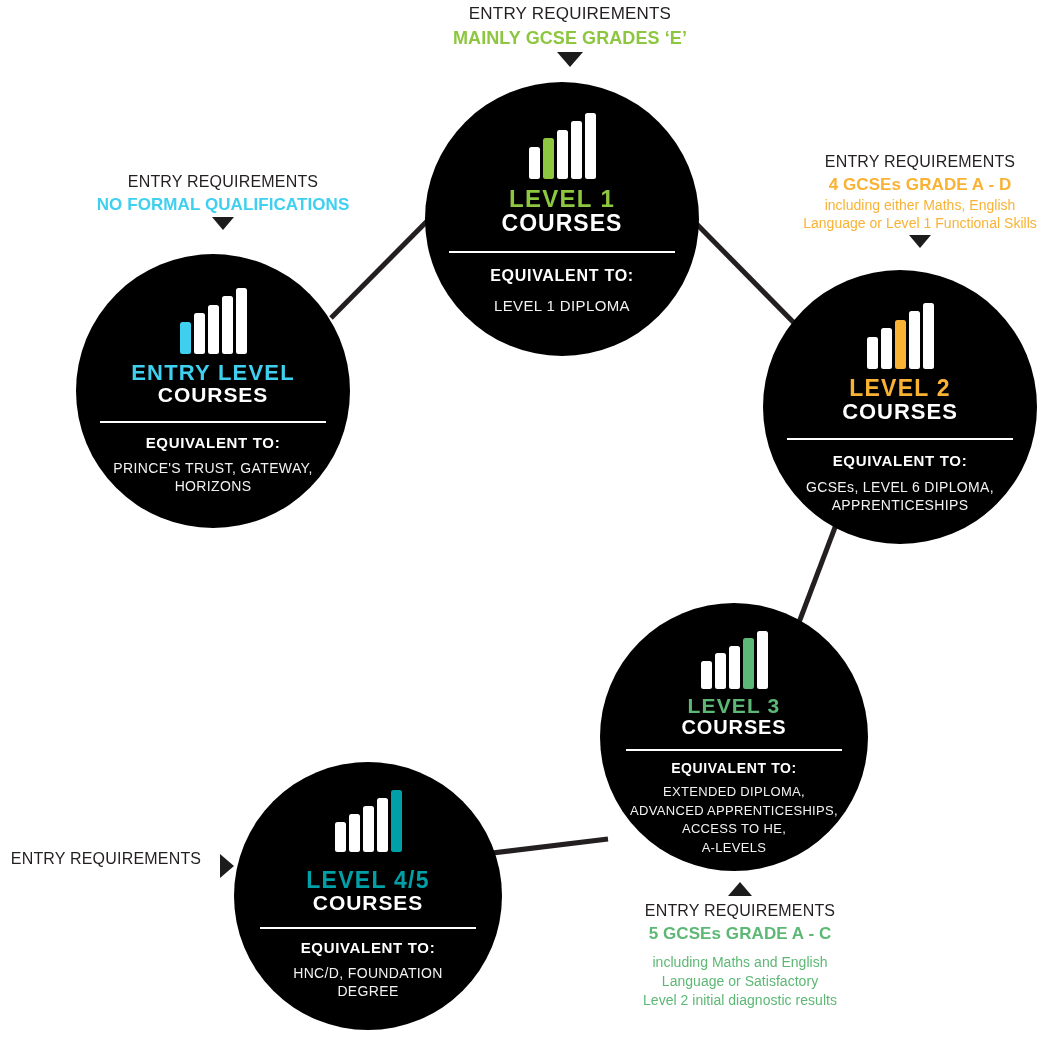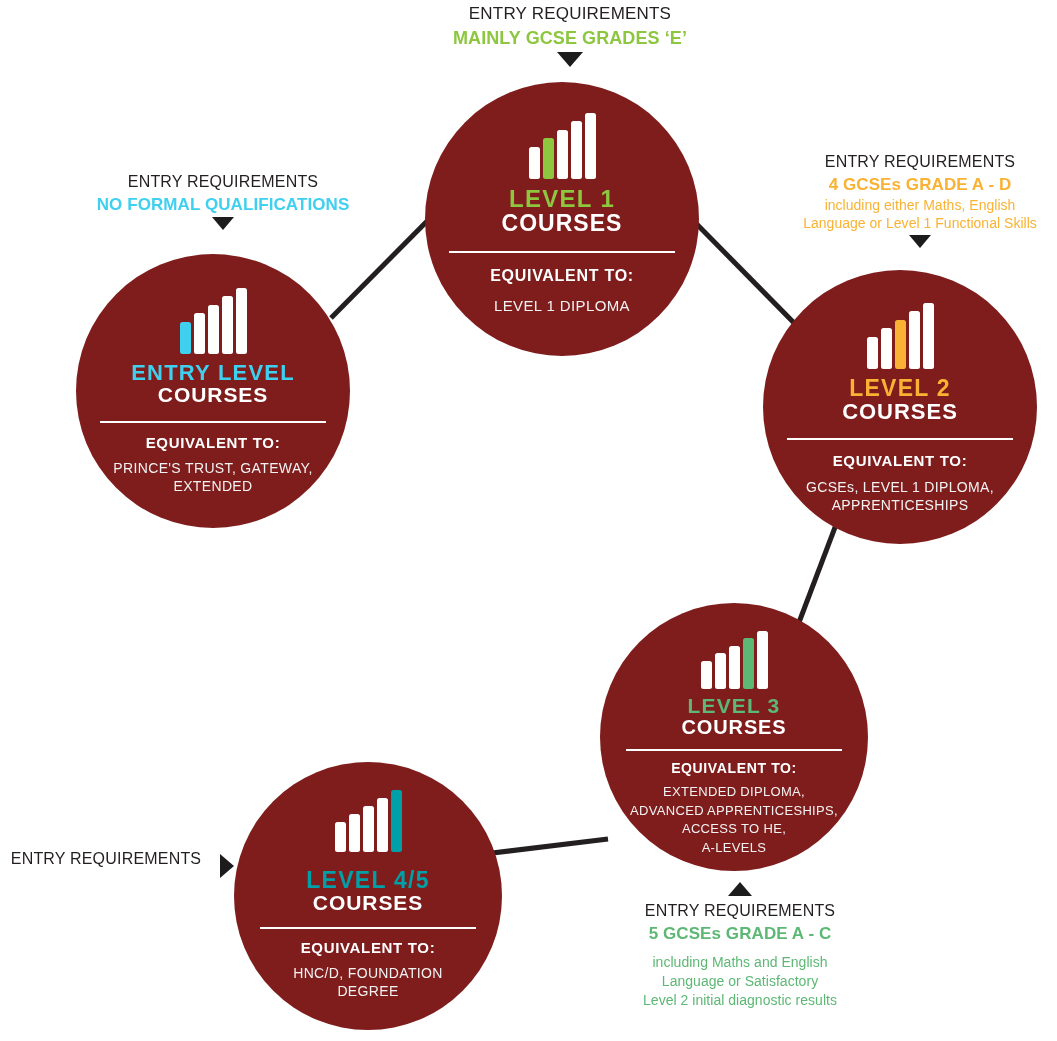--- a/index.html
+++ b/index.html
@@ -25,21 +25,21 @@
     position: absolute;
     left: 0; top: 0;
     width: 1057px; height: 1041px;
     pointer-events: none;
   }
 
   
   .node {
     position: absolute;
     border-radius: 50%;
-    background: #7f1d1d;
+    background: #000000;
     color: #ffffff;
     text-align: center;
     display: flex;
     flex-direction: column;
     align-items: center;
     overflow: hidden;
   }
 
   .bars {
     display: flex;
@@ -149,21 +149,21 @@
       <span class="bar b2"></span>
       <span class="bar b3"></span>
       <span class="bar b4"></span>
       <span class="bar b5"></span>
     </div>
     <div class="node-title" style="font-size:22px; color:#3fd0f0;">ENTRY LEVEL</div>
     <div class="node-sub" style="font-size:21px;">COURSES</div>
     <div class="rule" style="width:226px; margin:14px 0 11px 0;"></div>
     <div class="equiv-label" style="font-size:15px;">EQUIVALENT TO:</div>
     <div class="equiv-value" style="font-size:14px; margin-top:8px; white-space:pre-line;">PRINCE'S TRUST, GATEWAY,
-EXTENDED</div>
+HORIZONS</div>
   </div>
 
   <div class="node" style="left:425px; top:82px; width:274px; height:274px; padding-top:31px;">
     <div class="bars">
       <span class="bar b1"></span>
       <span class="bar b2" style="background:#8dc63f"></span>
       <span class="bar b3"></span>
       <span class="bar b4"></span>
       <span class="bar b5"></span>
     </div>
@@ -179,21 +179,21 @@
       <span class="bar b1"></span>
       <span class="bar b2"></span>
       <span class="bar b3" style="background:#f9b233"></span>
       <span class="bar b4"></span>
       <span class="bar b5"></span>
     </div>
     <div class="node-title" style="font-size:23px; color:#f9b233;">LEVEL 2</div>
     <div class="node-sub" style="font-size:22px;">COURSES</div>
     <div class="rule" style="width:226px; margin:14px 0 12px 0;"></div>
     <div class="equiv-label" style="font-size:15px;">EQUIVALENT TO:</div>
-    <div class="equiv-value" style="font-size:14px; margin-top:9px; white-space:pre-line;">GCSEs, LEVEL 1 DIPLOMA,
+    <div class="equiv-value" style="font-size:14px; margin-top:9px; white-space:pre-line;">GCSEs, LEVEL 6 DIPLOMA,
 APPRENTICESHIPS</div>
   </div>
 
   <div class="node" style="left:600px; top:603px; width:268px; height:268px; padding-top:28px;">
     <div class="bars" style="height:58px;">
       <span class="bar" style="height:28px;"></span>
       <span class="bar" style="height:36px;"></span>
       <span class="bar" style="height:43px;"></span>
       <span class="bar" style="height:51px; background:#5cb874;"></span>
       <span class="bar" style="height:58px;"></span>

